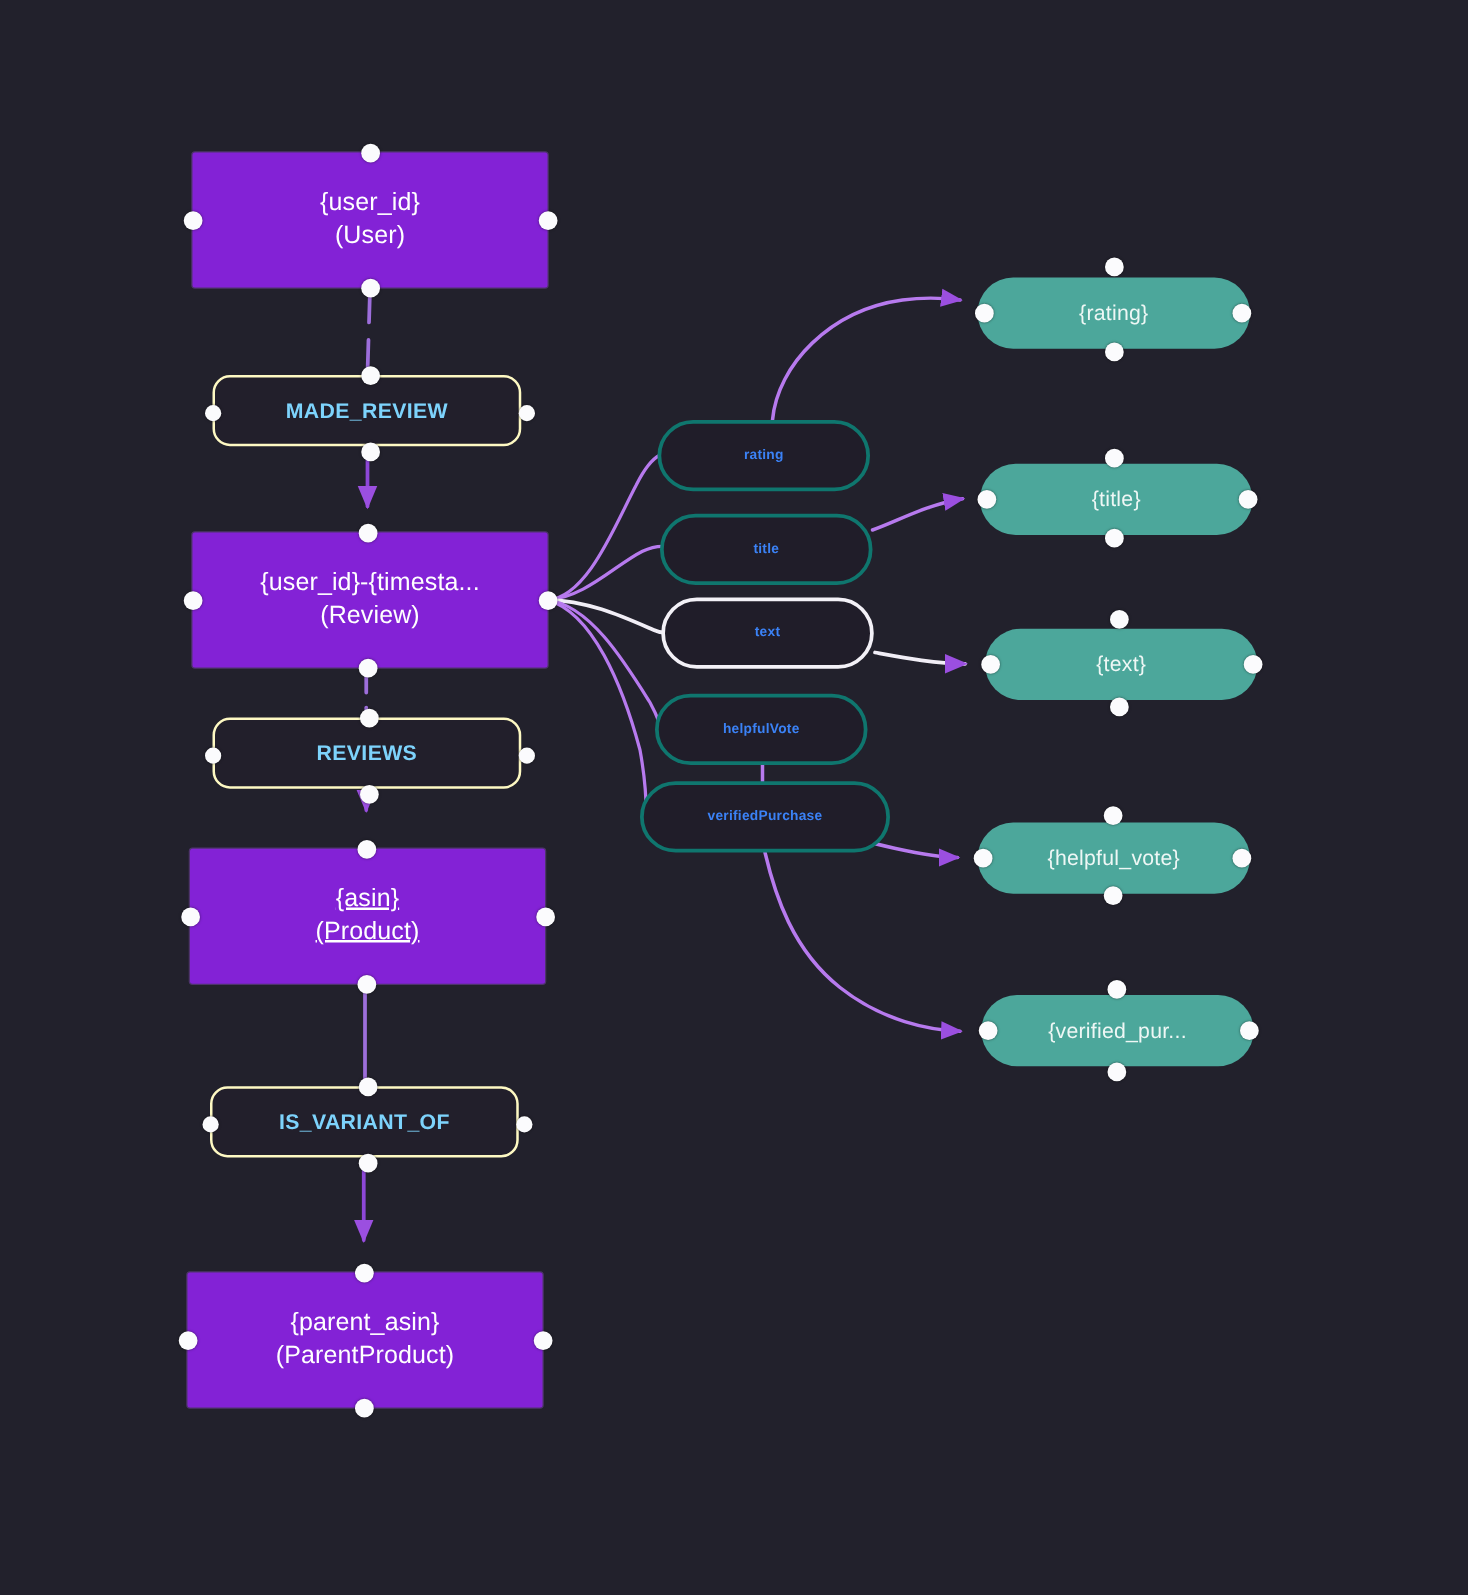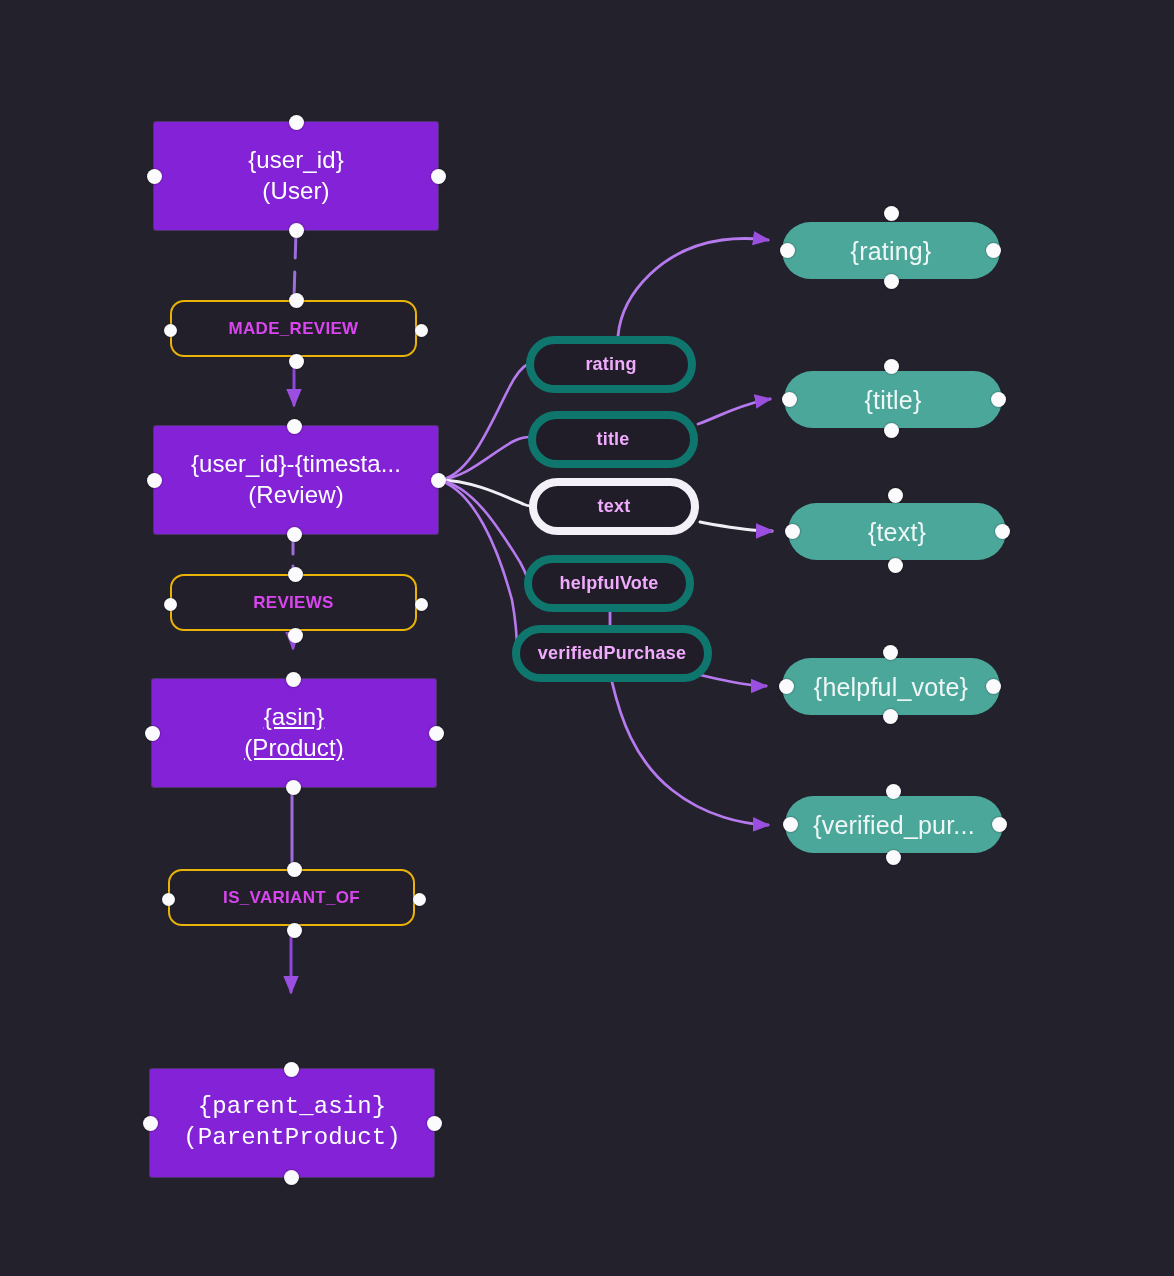--- a/index.html
+++ b/index.html
@@ -31,54 +31,54 @@
     justify-content: center;
     text-align: center;
     color: #ffffff;
     line-height: 1.28;
     user-select: none;
   }
   
   .node-entity {
     background: #8322d6;
     border-radius: 2px;
-    font-size: 24px;
+    font-size: 20px;
     font-weight: 400;
     letter-spacing: .1px;
     box-shadow: 0 0 0 1px rgba(160,90,230,.35);
   }
   .node-entity .l2 { }
   
   .node-rel {
     background: #221f2b;
-    border: 2px solid #eab308;
+    border: 2px solid #fef9c3;
     border-radius: 14px;
     font-size: 17px;
     font-weight: 700;
     letter-spacing: .3px;
-    color: #d946ef;
+    color: #7dd3fc;
   }
   
   .node-prop {
     background: #201d29;
-    border: 8px solid #0f766e;
+    border: 3px solid #0f766e;
     border-radius: 999px;
-    font-size: 18px;
+    font-size: 11px;
     font-weight: 700;
     letter-spacing: .2px;
-    color: #f0abfc;
+    color: #3b82f6;
   }
   .node-prop.selected {
     border-color: #f3f1f7;
   }
   
   .node-value {
     background: #4ca79b;
     border-radius: 999px;
-    font-size: 25px;
+    font-size: 17px;
     font-weight: 400;
     color: #eef7f5;
     letter-spacing: .2px;
   }
   
   .handle {
     position: absolute;
     width: 15px;
     height: 15px;
     margin: -7.5px 0 0 -7.5px;
@@ -153,21 +153,21 @@
 
   <div class="node node-entity" style="left:152px;top:679px;width:284px;height:108px;text-decoration:underline;">
     <div>{asin}</div>
     <div class="l2">(Product)</div>
     <div class="handle" style="left:141px;top:0px;"></div>
     <div class="handle" style="left:0px;top:54px;"></div>
     <div class="handle" style="left:284px;top:54px;"></div>
     <div class="handle" style="left:141px;top:108px;"></div>
   </div>
 
-  <div class="node node-entity" style="left:150px;top:1069px;width:284px;height:108px;font-family:Liberation Mono, monospace;">
+  <div class="node node-entity" style="left:150px;top:1018px;width:284px;height:108px;">
     <div>{parent_asin}</div>
     <div class="l2">(ParentProduct)</div>
     <div class="handle" style="left:141px;top:0px;"></div>
     <div class="handle" style="left:0px;top:54px;"></div>
     <div class="handle" style="left:284px;top:54px;"></div>
     <div class="handle" style="left:141px;top:108px;"></div>
   </div>
 
   <div class="node node-rel" style="left:170px;top:300px;width:247px;height:57px;">
     <div>MADE_REVIEW</div>

